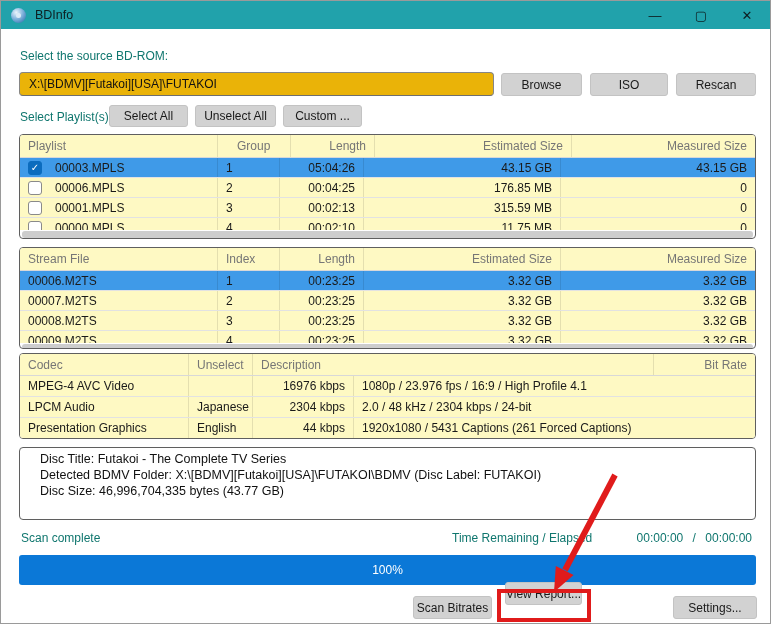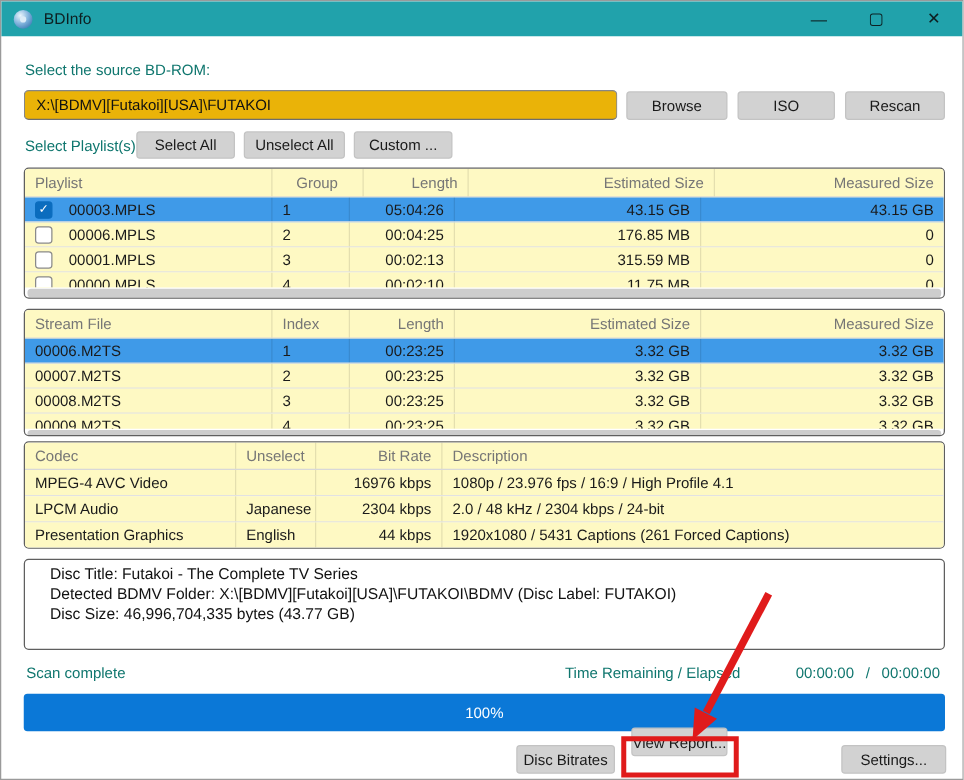--- a/index.html
+++ b/index.html
@@ -166,22 +166,22 @@
         <div class="tcell r" style="width: 197px;">3.32 GB</div>
         <div class="tcell r" style="flex: 1 1 0%;">3.32 GB</div>
       </div>
       <div class="hscrollbar"></div>
     </div>
 
   <div class="dtable codec" style="top:352px; height:86px;">
       <div class="trow thead">
         <div class="tcell l" style="width: 169px;">Codec</div>
         <div class="tcell l" style="width: 64px;">Unselect</div>
+        <div class="tcell l" style="flex: 1 1 0%;">Description</div>
         <div class="tcell r" style="width: 101px;">Bit Rate</div>
-        <div class="tcell l" style="flex: 1 1 0%;">Description</div>
       </div>
       <div class="trow">
         <div class="tcell l" style="width: 169px;">MPEG-4 AVC Video</div>
         <div class="tcell l" style="width: 64px;"></div>
         <div class="tcell r" style="width: 101px;">16976 kbps</div>
         <div class="tcell l" style="flex: 1 1 0%;">1080p / 23.976 fps / 16:9 / High Profile 4.1</div>
       </div>
       <div class="trow">
         <div class="tcell l" style="width: 169px;">LPCM Audio</div>
         <div class="tcell l" style="width: 64px;">Japanese</div>
@@ -207,21 +207,21 @@
   <div class="lbl" style="right:18px; top:530px; left:auto;">
     <span>00:00:00</span>
     <span style="margin:0 6px;">/</span>
     <span>00:00:00</span>
   </div>
 
   <div class="progress-bar" style="background: rgb(11, 120, 215);">
     <span>100%</span>
   </div>
 
-  <div class="btn" style="left:412px; top:595px; width:79px;">Disc Bitrates</div>
+  <div class="btn" style="left:412px; top:595px; width:79px;">Scan Bitrates</div>
   <div class="btn" style="left:504px; top:581px; width:77px;">View Report...</div>
   <div class="btn" style="left:672px; top:595px; width:84px;">Settings...</div>
 
   <div class="annot-rect" style="border-color: rgb(224, 27, 27);"></div>
   <svg class="annot-svg" viewBox="0 0 771 624">
     <line class="annot-stroke" x1="614" y1="474" x2="564" y2="569" stroke="#e01b1b" stroke-width="6"></line>
     <polygon class="annot-fill" points="553,591 572.6,574 554.8,565" fill="#e01b1b"></polygon>
   </svg>
 
 </div>

